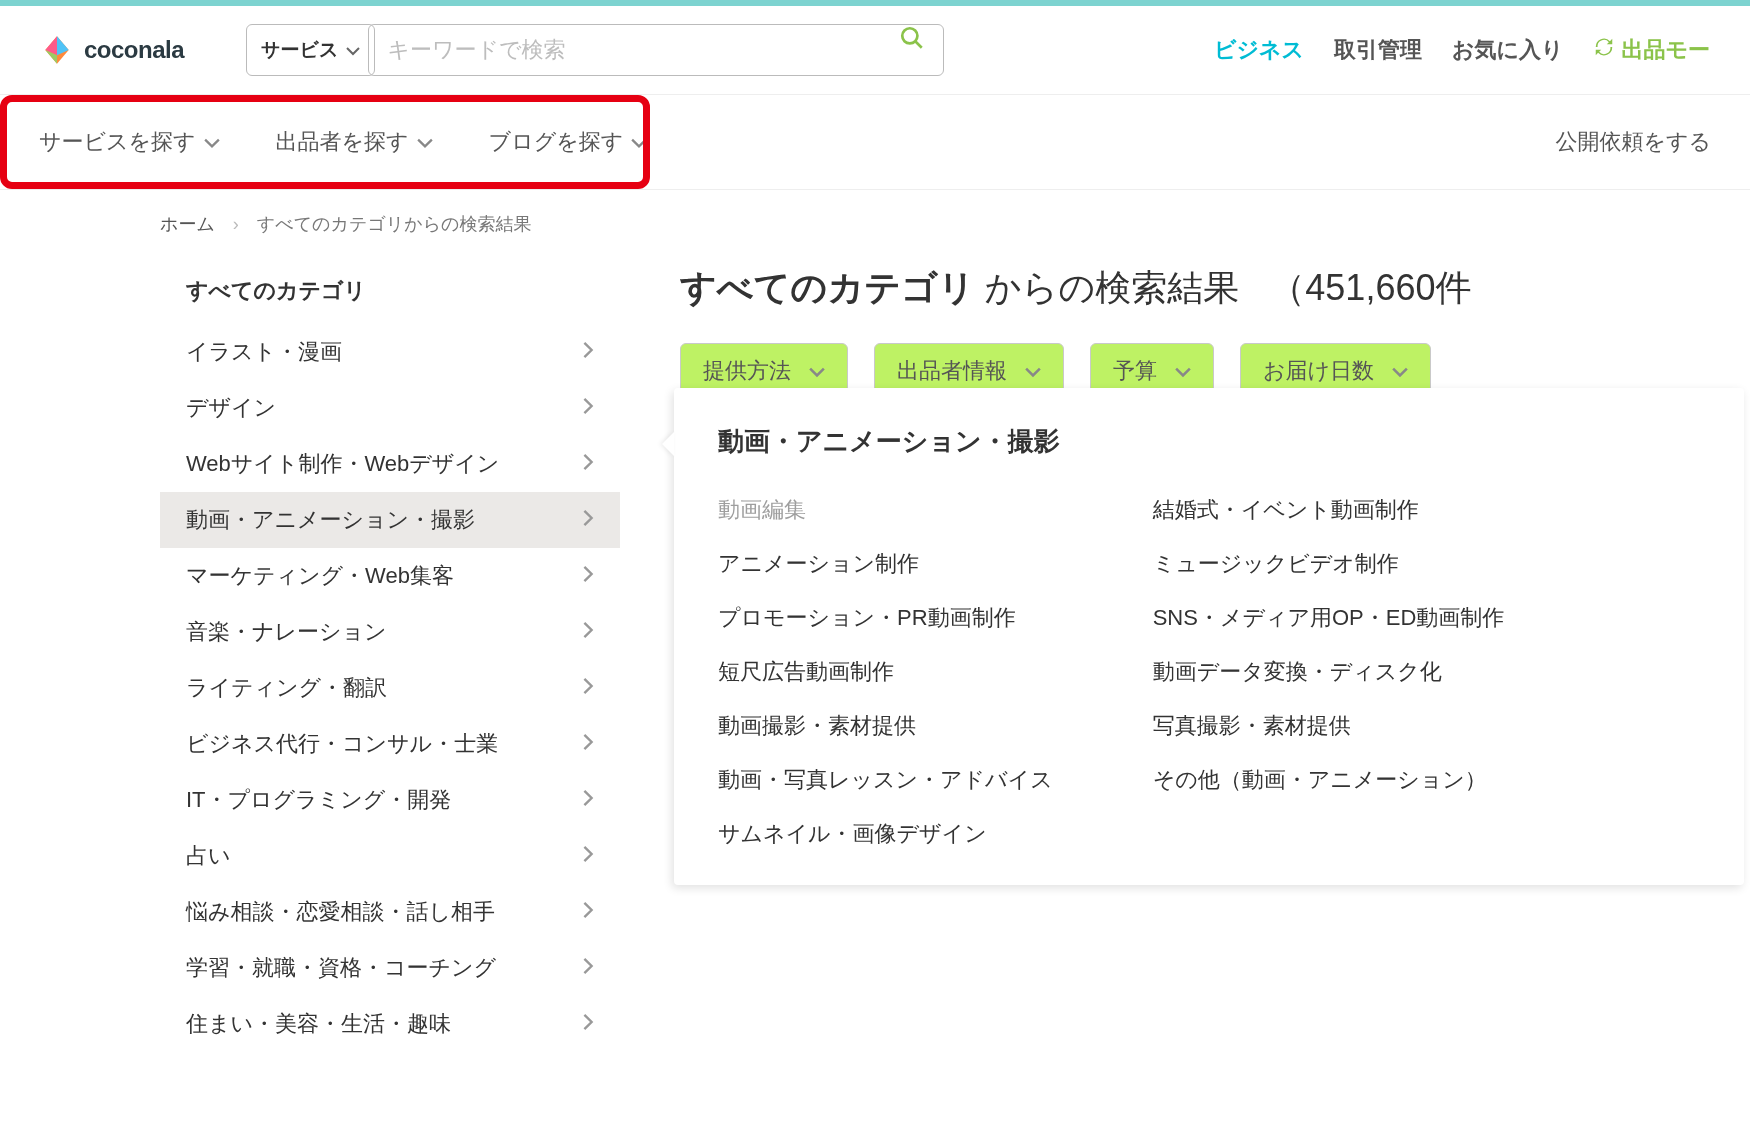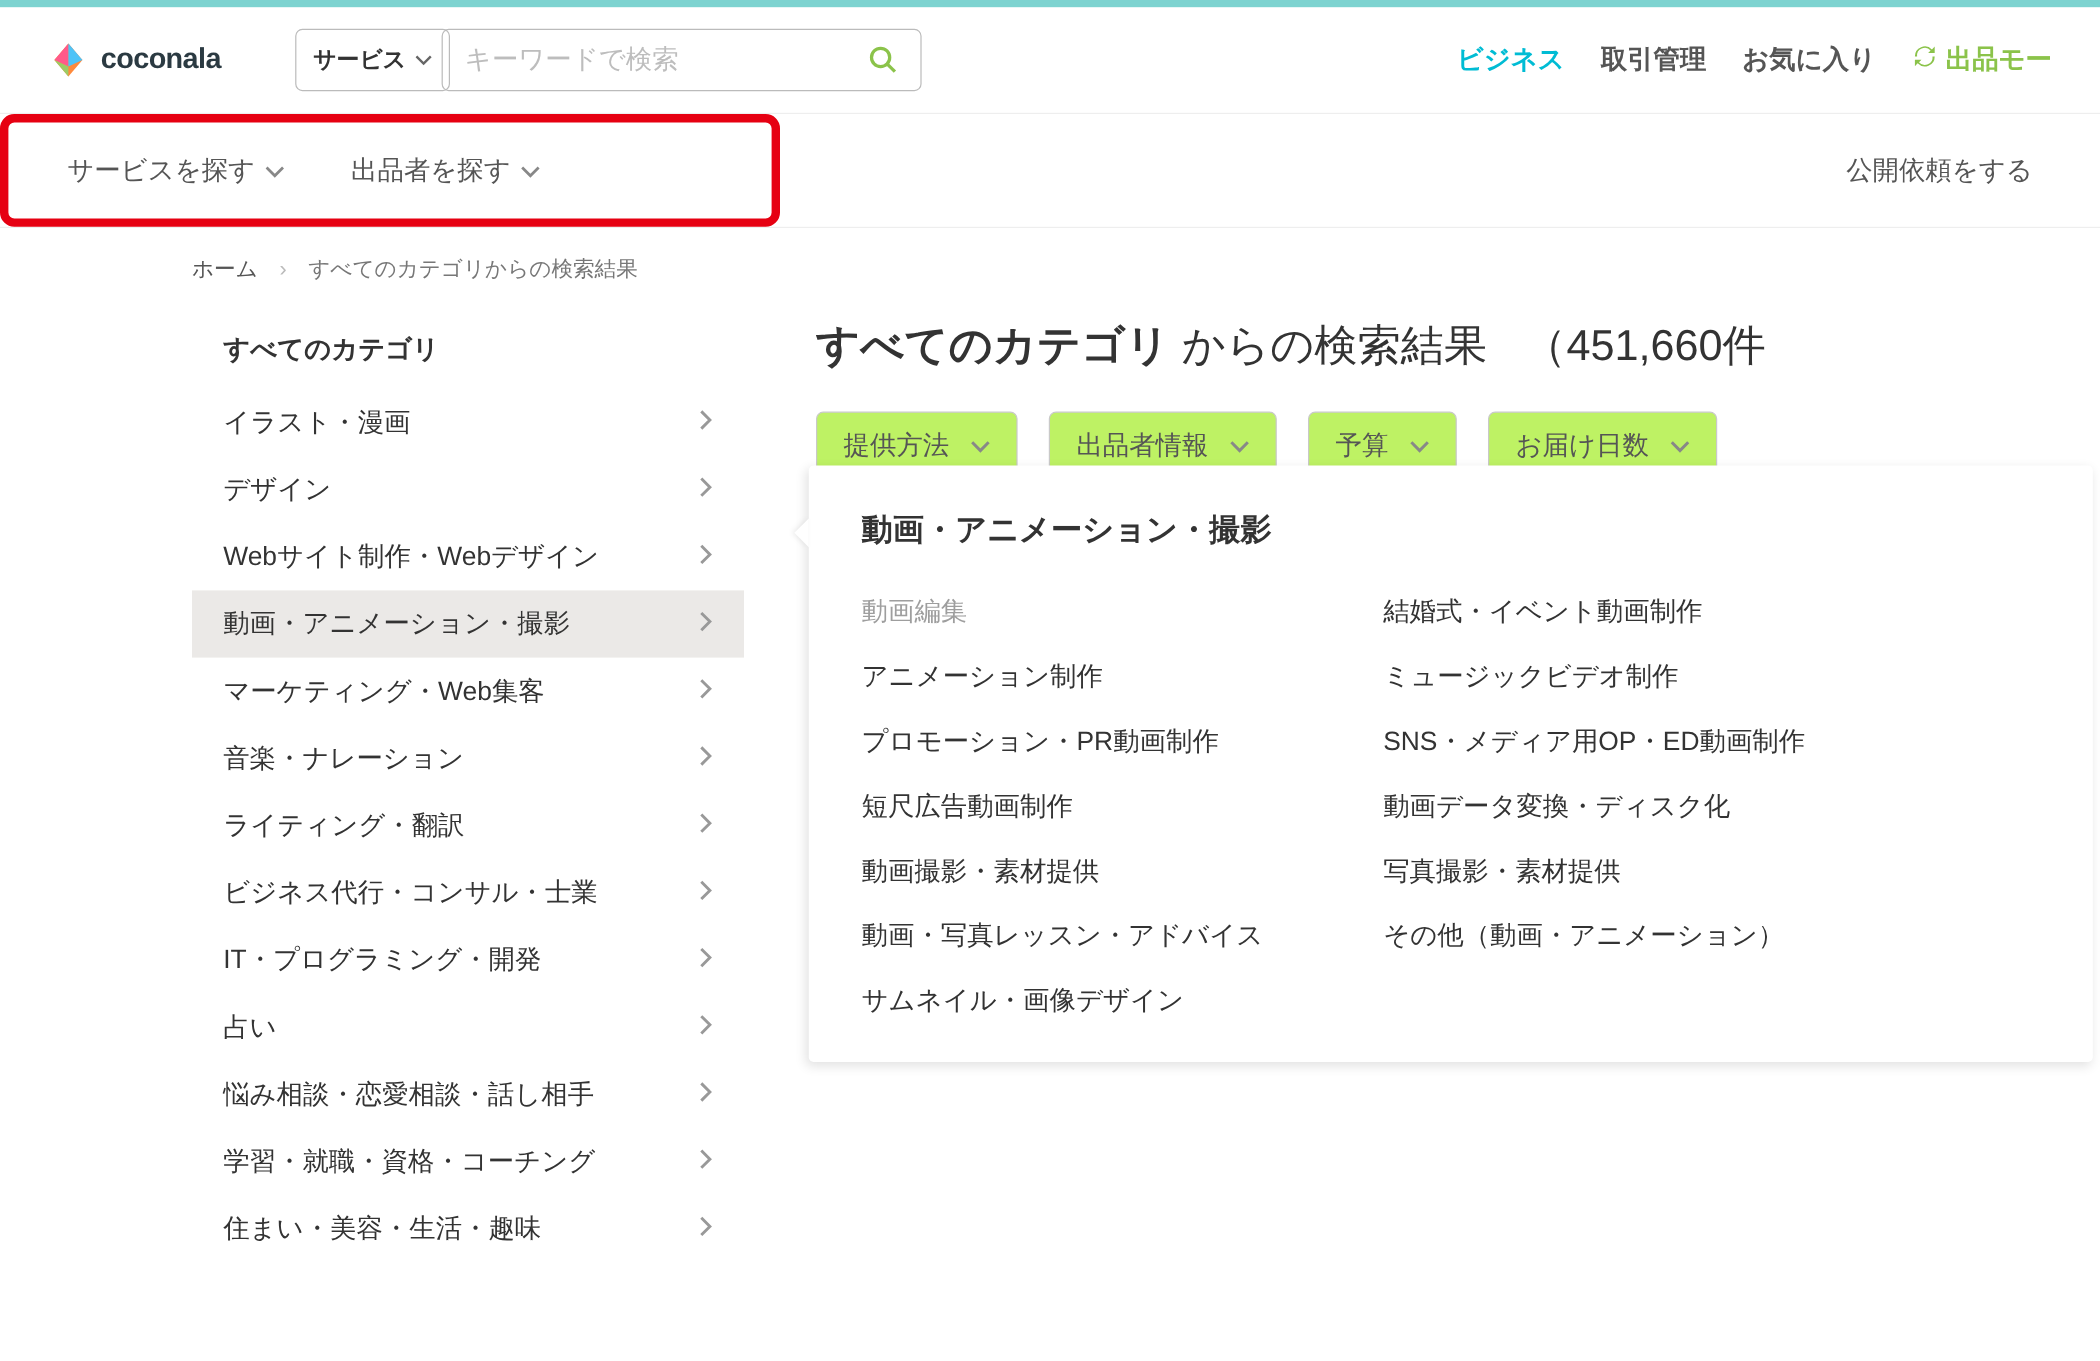--- a/index.html
+++ b/index.html
@@ -6,31 +6,31 @@
     body { background:#fff; color:#333; width:1750px; }
     .teal-bar { height:6px; background:#7dd3d0; width:100%; }
 
     .top-header { display:flex; align-items:center; padding:18px 40px 18px 40px; gap:26px; border-bottom:1px solid #eee; }
     .logo { display:flex; align-items:center; gap:10px; }
     .logo-mark { width:34px; height:34px; }
     .logo-text { font-size:24px; font-weight:700; color:#2b3a42; letter-spacing:-0.5px; }
 
     .search-wrap { display:flex; align-items:stretch; margin-left:36px; }
     .search-sel { border:1px solid #bbb; border-radius:6px; padding:8px 14px; display:flex; align-items:center; gap:8px; font-size:19px; color:#333; font-weight:700; margin-right:-1px; background:#fff; }
-    .search-box { border:1px solid #bbb; border-radius:6px; display:flex; align-items:center; width:400px; padding:0 18px; margin-left:-6px; }
+    .search-box { border:1px solid #bbb; border-radius:6px; display:flex; width:576px; padding:0 18px; margin-left:-6px; }
     .search-input { flex:1; border:none; outline:none; font-size:22px; color:#333; padding:12px 0; }
     .search-input::placeholder { color:#bdbdbd; }
     .search-icon { width:26px; height:26px; }
 
     .top-links { display:flex; gap:30px; margin-left:auto; font-size:22px; font-weight:600; align-items:center; }
     .link-biz { color:#00bcd4; }
     .link-gry { color:#555; }
     .link-grn { color:#8bc34a; display:flex; align-items:center; gap:6px; }
 
-    .nav-row { display:flex; align-items:center; padding:14px 56px; border-bottom:1px solid #eee; position:relative; }
+    .nav-row { display:flex; align-items:center; padding:14px 39px; border-bottom:1px solid #eee; position:relative; }
     .red-box { position:absolute; left:0; top:0; height:100%; width:650px; border:7px solid #e60012; border-radius:12px; pointer-events:none; }
     .nav-item { font-size:22px; color:#555; display:flex; align-items:center; gap:8px; margin-right:56px; font-weight:500; padding:18px 0; }
     .nav-spacer { flex:1; }
     .nav-right { font-size:22px; color:#555; font-weight:500; }
 
     .bread { padding:22px 0 22px 160px; font-size:18px; color:#555; display:flex; gap:18px; align-items:center; }
     .bread-sep { color:#bbb; }
     .bread-home { color:#555; }
     .bread-cur { color:#777; }
 
@@ -115,20 +115,26 @@
 <div class="nav-row">
   <div class="red-box"></div>
   <div class="nav-item">
     <span>サービスを探す</span>
     <span><svg width="16" height="12" viewBox="0 0 14 10">
           <path d="M1 2 L7 8 L13 2" stroke="#888" stroke-width="2" fill="none"></path>
         </svg></span>
   </div>
   <div class="nav-item">
     <span>出品者を探す</span>
+    <span><svg width="16" height="12" viewBox="0 0 14 10">
+          <path d="M1 2 L7 8 L13 2" stroke="#888" stroke-width="2" fill="none"></path>
+        </svg></span>
+  </div>
+  <div class="nav-item">
+    <span>ブログを探す</span>
     <span><svg width="16" height="12" viewBox="0 0 14 10">
           <path d="M1 2 L7 8 L13 2" stroke="#888" stroke-width="2" fill="none"></path>
         </svg></span>
   </div>
   <div class="nav-spacer"></div>
   <div class="nav-right">公開依頼をする</div>
 </div>
 
 <div class="bread">
   <span class="bread-home">ホーム</span>

